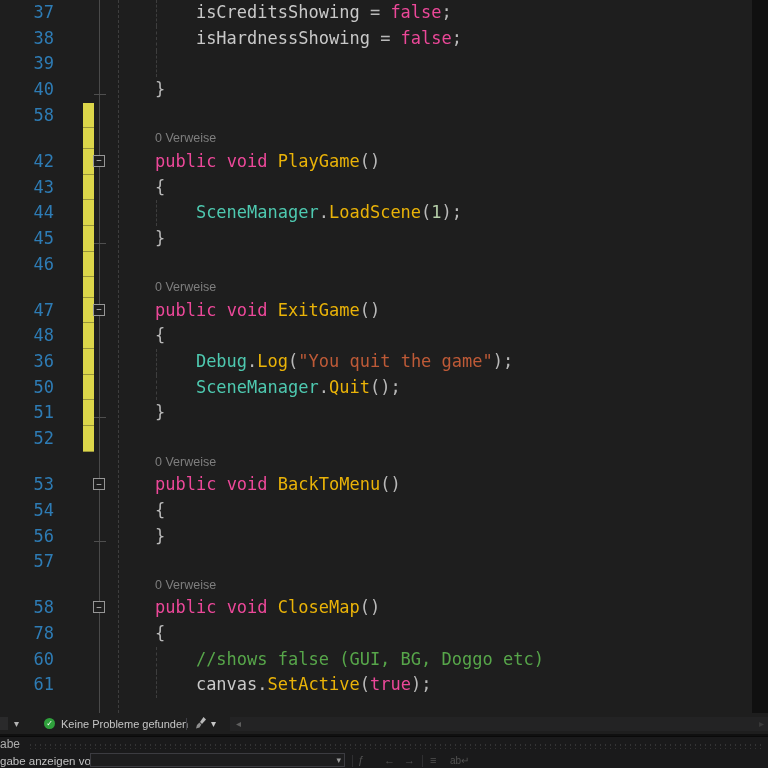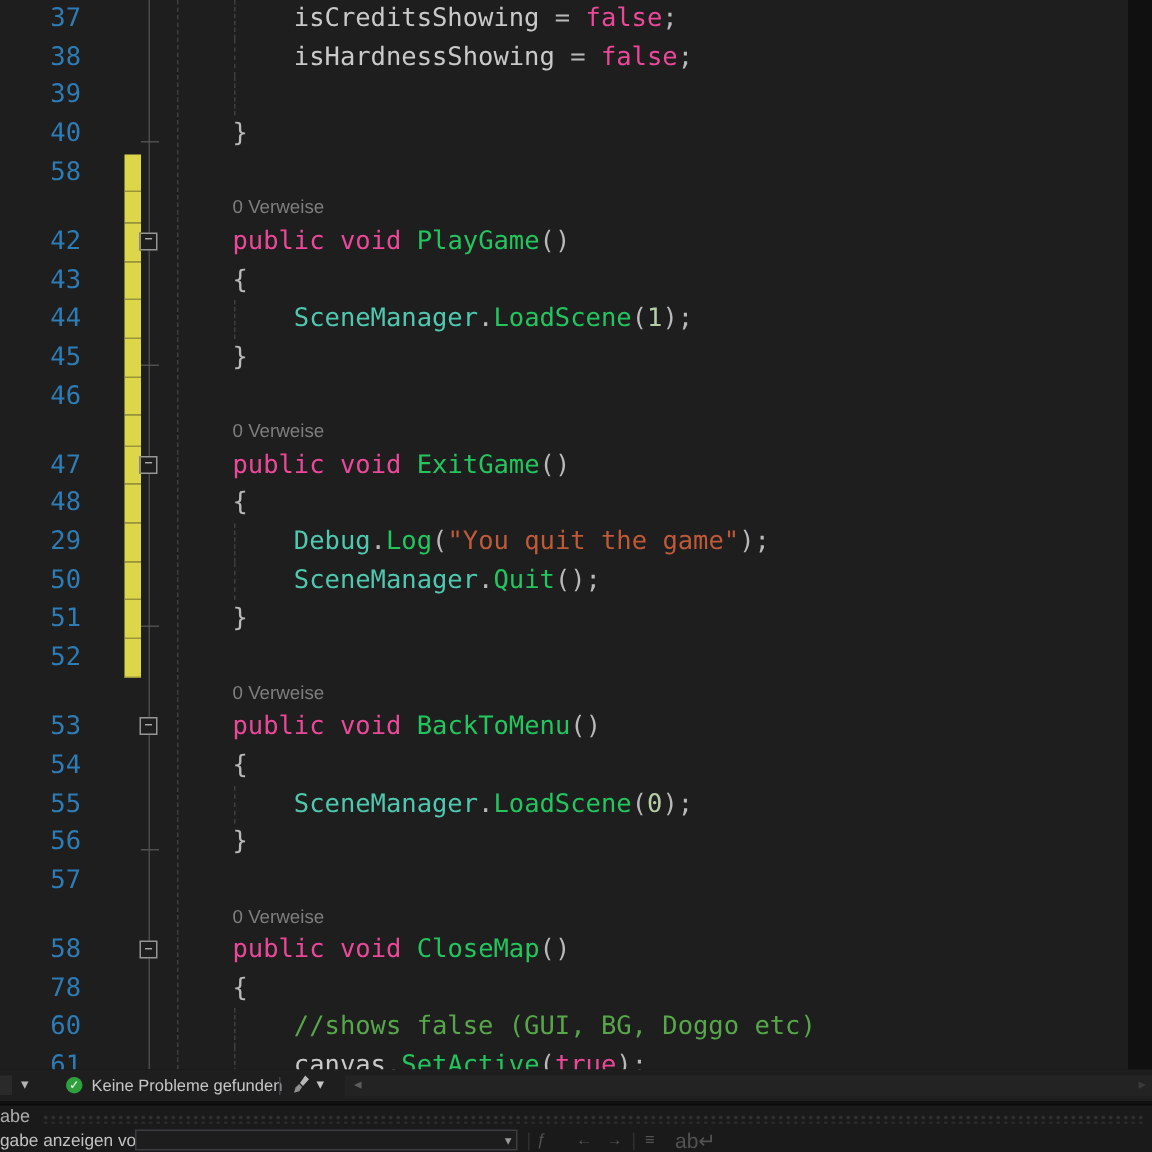--- a/index.html
+++ b/index.html
@@ -17,21 +17,21 @@
   .gutter{position:absolute;left:0;top:0;width:54px;text-align:right;color:#2E7CB5;}
   .bar{position:absolute;left:83px;top:0;bottom:0;width:11px;background:#DCD64A;
        box-shadow:inset 0 -1px 0 rgba(30,30,30,.35);}
   .codetext{position:absolute;left:114px;top:0;white-space:pre;}
   .cltext{position:absolute;left:155px;top:0;font:12.5px/20.4px "Liberation Sans",sans-serif;color:#7E7E7E;}
   .g2{position:absolute;left:156px;top:0;bottom:0;width:0;border-left:1px dashed #3E3E3E;}
   .foldbox{position:absolute;left:93px;top:6px;width:12px;height:12px;background:#1E1E1E;
        border:1px solid #969696;box-sizing:border-box;display:flex;align-items:center;justify-content:center;}
   .foldbox span{color:#C8C8C8;font:9px/9px "DejaVu Sans Mono",monospace;}
   .foldtick{position:absolute;left:94px;top:17px;width:12px;height:1px;background:#4F4F4F;}
-  .tk-kw{color:#ec4899}.tk-ty{color:#4EC9B0}.tk-me{color:#22c55e}.tk-id{color:#C9C9C9}
+  .tk-kw{color:#ec4899}.tk-ty{color:#4EC9B0}.tk-me{color:#eab308}.tk-id{color:#C9C9C9}
   .tk-pu{color:#B9B9B9}.tk-nu{color:#B5CEA8}.tk-st{color:#BE5A37}.tk-co{color:#57A64A}.tk-pre{color:#C9C9C9}
 
   
   #statusrow{position:absolute;top:713px;left:0;width:768px;height:21px;background:#1E1E1E;z-index:5;}
   #zoom-sliver{position:absolute;left:0;top:4px;width:8px;height:13px;background:#2A2A2B;}
   #zoom-caret{position:absolute;left:14px;top:0;font-size:10px;line-height:21px;color:#B4B4B4;}
   #health{position:absolute;left:44px;top:0;height:21px;display:flex;align-items:center;gap:6px;}
   #health .dot{width:11px;height:11px;border-radius:50%;background:#2FA13C;color:#fff;
        font:bold 8px/11px "DejaVu Sans",sans-serif;text-align:center;}
   #health .txt{font-size:11px;color:#C6C6C6;}
@@ -49,21 +49,21 @@
   #out-dots{position:absolute;left:28px;right:6px;top:6px;height:6px;
        background-image:radial-gradient(circle,#343435 1px,transparent 1.1px);background-size:5px 4px;}
   #out-row2{position:absolute;left:0;top:16px;width:768px;height:16px;}
   #out-label{position:absolute;left:0;top:0;font-size:11.5px;line-height:16px;color:#C2C2C2;}
   #out-combo{position:absolute;left:90px;top:0;width:255px;height:14px;background:#1D1D1E;
        border:1px solid #3C3C41;box-sizing:border-box;}
   #out-combo .val{position:absolute;left:4px;top:0;font-size:11px;line-height:12px;color:#C2C2C2;}
   #out-combo .car{position:absolute;right:3px;top:0;font-size:9px;line-height:12px;color:#9A9A9A;}
   .osep{position:absolute;top:2px;width:1px;height:12px;background:#2F2F31;}
   .oicon{position:absolute;top:0;font-size:11px;line-height:15px;color:#525252;}
-  .oicon.small{font-size:14px;}
+  .oicon.small{font-size:10px;}
 </style>
 </head>
 <body>
 
 <div id="screen">
 
   <div id="editor">
     <div id="fold-line" class="ov"></div>
     <div id="class-guide" class="ov"></div>
 
@@ -138,21 +138,21 @@
         </div>
         <div class="codetext"><span class="tk-pre">    </span><span class="tk-kw">public</span><span class="tk-pre"> </span><span class="tk-kw">void</span><span class="tk-pre"> </span><span class="tk-me">ExitGame</span><span class="tk-pu">()</span></div>
       </div>
       <div class="row code">
         <div class="bar"></div>
         <div class="gutter">48</div>
         <div class="codetext"><span class="tk-pu">    {</span></div>
       </div>
       <div class="row code">
         <div class="bar"></div>
-        <div class="gutter">29</div>
+        <div class="gutter">36</div>
         <div class="g2"></div>
         <div class="codetext"><span class="tk-pre">        </span><span class="tk-ty">Debug</span><span class="tk-pu">.</span><span class="tk-me">Log</span><span class="tk-pu">(</span><span class="tk-st">"You quit the game"</span><span class="tk-pu">);</span></div>
       </div>
       <div class="row code">
         <div class="bar"></div>
         <div class="gutter">50</div>
         <div class="g2"></div>
         <div class="codetext"><span class="tk-pre">        </span><span class="tk-ty">SceneManager</span><span class="tk-pu">.</span><span class="tk-me">Quit</span><span class="tk-pu">();</span></div>
       </div>
       <div class="row code">
@@ -172,25 +172,20 @@
       <div class="row code">
         <div class="gutter">53</div>
         <div class="foldbox">
           <span>−</span>
         </div>
         <div class="codetext"><span class="tk-pre">    </span><span class="tk-kw">public</span><span class="tk-pre"> </span><span class="tk-kw">void</span><span class="tk-pre"> </span><span class="tk-me">BackToMenu</span><span class="tk-pu">()</span></div>
       </div>
       <div class="row code">
         <div class="gutter">54</div>
         <div class="codetext"><span class="tk-pu">    {</span></div>
-      </div>
-      <div class="row code">
-        <div class="gutter">55</div>
-        <div class="g2"></div>
-        <div class="codetext"><span class="tk-pre">        </span><span class="tk-ty">SceneManager</span><span class="tk-pu">.</span><span class="tk-me">LoadScene</span><span class="tk-pu">(</span><span class="tk-nu">0</span><span class="tk-pu">);</span></div>
       </div>
       <div class="row code">
         <div class="gutter">56</div>
         <div class="foldtick"></div>
         <div class="codetext"><span class="tk-pu">    }</span></div>
       </div>
       <div class="row code">
         <div class="gutter">57</div>
         <div class="codetext"></div>
       </div>

